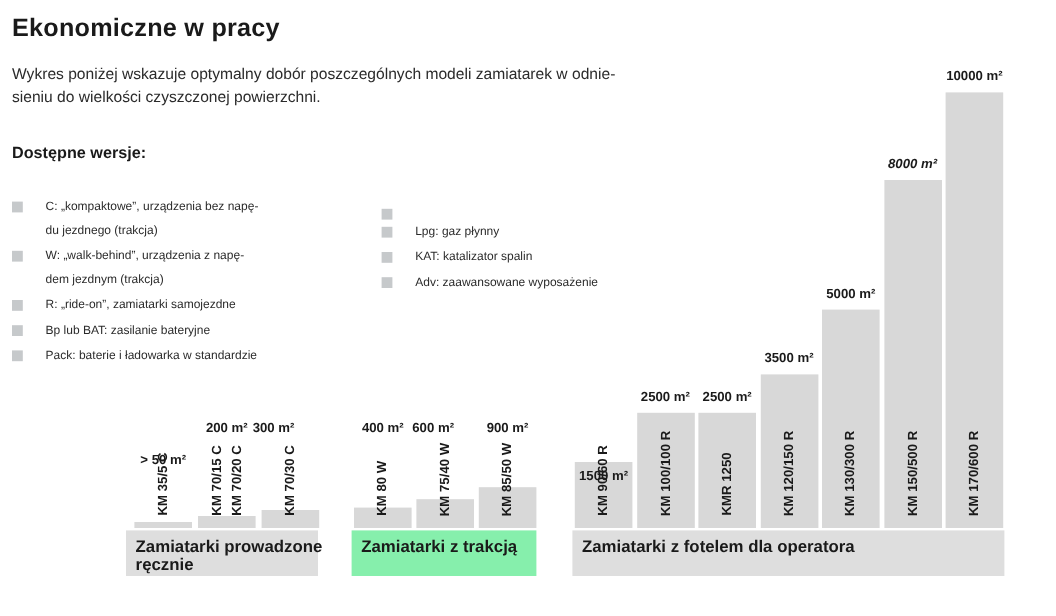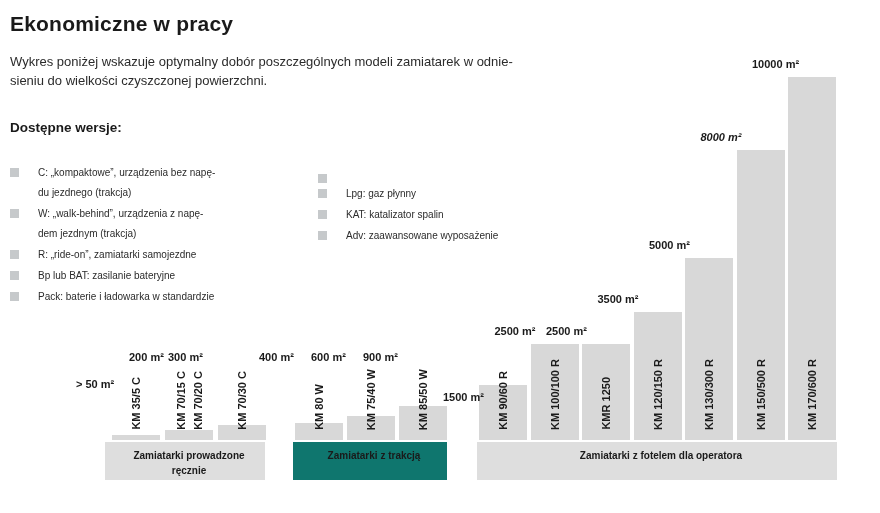--- a/index.html
+++ b/index.html
@@ -24,33 +24,33 @@
   .legend-left{left:10px;width:295px;}
   .legend-right{left:318px;width:280px;top:169px;}
   .legend-item{display:flex;align-items:flex-start;margin-bottom:1px;}
   .legend-bullet{flex:0 0 auto;width:9px;height:9px;margin:5px 19px 0 0;}
   .legend-text{flex:1;}
   
   .chart{position:absolute;left:0;top:0;width:880px;height:513px;}
   .bar{position:absolute;}
   .area-label{
     position:absolute;height:13px;font-size:11px;font-weight:700;
-    color:#1a1a1a;white-space:nowrap;
+    color:#1a1a1a;text-align:center;white-space:nowrap;
   }
   .model-labels{
     position:absolute;display:flex;flex-direction:row;justify-content:center;
     align-items:flex-end;gap:3px;
   }
   .model-label{
     writing-mode:vertical-rl;transform:rotate(180deg);
     font-size:11px;font-weight:700;color:#1a1a1a;white-space:nowrap;line-height:14px;
   }
   .group-box{position:absolute;box-sizing:border-box;padding:6px 0 0 8px;}
   .group-label-line{
-    font-size:10px;font-weight:700;color:#1a1a1a;line-height:15px;white-space:nowrap;text-align:center;
+    font-size:14px;font-weight:700;color:#1a1a1a;line-height:15px;white-space:nowrap;
   }
 </style>
 </head>
 <body>
 
 <div class="page">
   <h1 class="page-title">Ekonomiczne w pracy</h1>
 
   <p class="intro"><span>Wykres poniżej wskazuje optymalny dobór poszczególnych modeli zamiatarek w odnie-</span><br><span>sieniu do wielkości czyszczonej powierzchni.</span></p>
 
@@ -128,21 +128,21 @@
       <div class="model-labels" style="left: 165px; width: 48px; bottom: 83px;">
         <span class="model-label">KM 70/15 C</span>
         <span class="model-label">KM 70/20 C</span>
       </div>
       <div class="area-label" style="left: 129px; width: 120px; top: 351px;">200 m²</div>
       <div class="bar" style="left: 218px; top: 425px; width: 48px; height: 15px; background: rgb(216, 216, 216);"></div>
       <div class="model-labels" style="left: 218px; width: 48px; bottom: 83px;">
         <span class="model-label">KM 70/30 C</span>
       </div>
       <div class="area-label" style="left: 168px; width: 120px; top: 351px;">300 m²</div>
-      <div class="group-box" style="left: 293px; top: 442px; width: 154px; height: 38px; background: #0f766e;">
+      <div class="group-box" style="left: 293px; top: 442px; width: 154px; height: 38px; background: #86efac;">
         <div class="group-label-line">Zamiatarki z trakcją</div>
       </div>
       <div class="bar" style="left: 295px; top: 423px; width: 48px; height: 17px; background: rgb(216, 216, 216);"></div>
       <div class="model-labels" style="left: 295px; width: 48px; bottom: 83px;">
         <span class="model-label">KM 80 W</span>
       </div>
       <div class="area-label" style="left: 259px; width: 120px; top: 351px;">400 m²</div>
       <div class="bar" style="left: 347px; top: 416px; width: 48px; height: 24px; background: rgb(216, 216, 216);"></div>
       <div class="model-labels" style="left: 347px; width: 48px; bottom: 83px;">
         <span class="model-label">KM 75/40 W</span>

